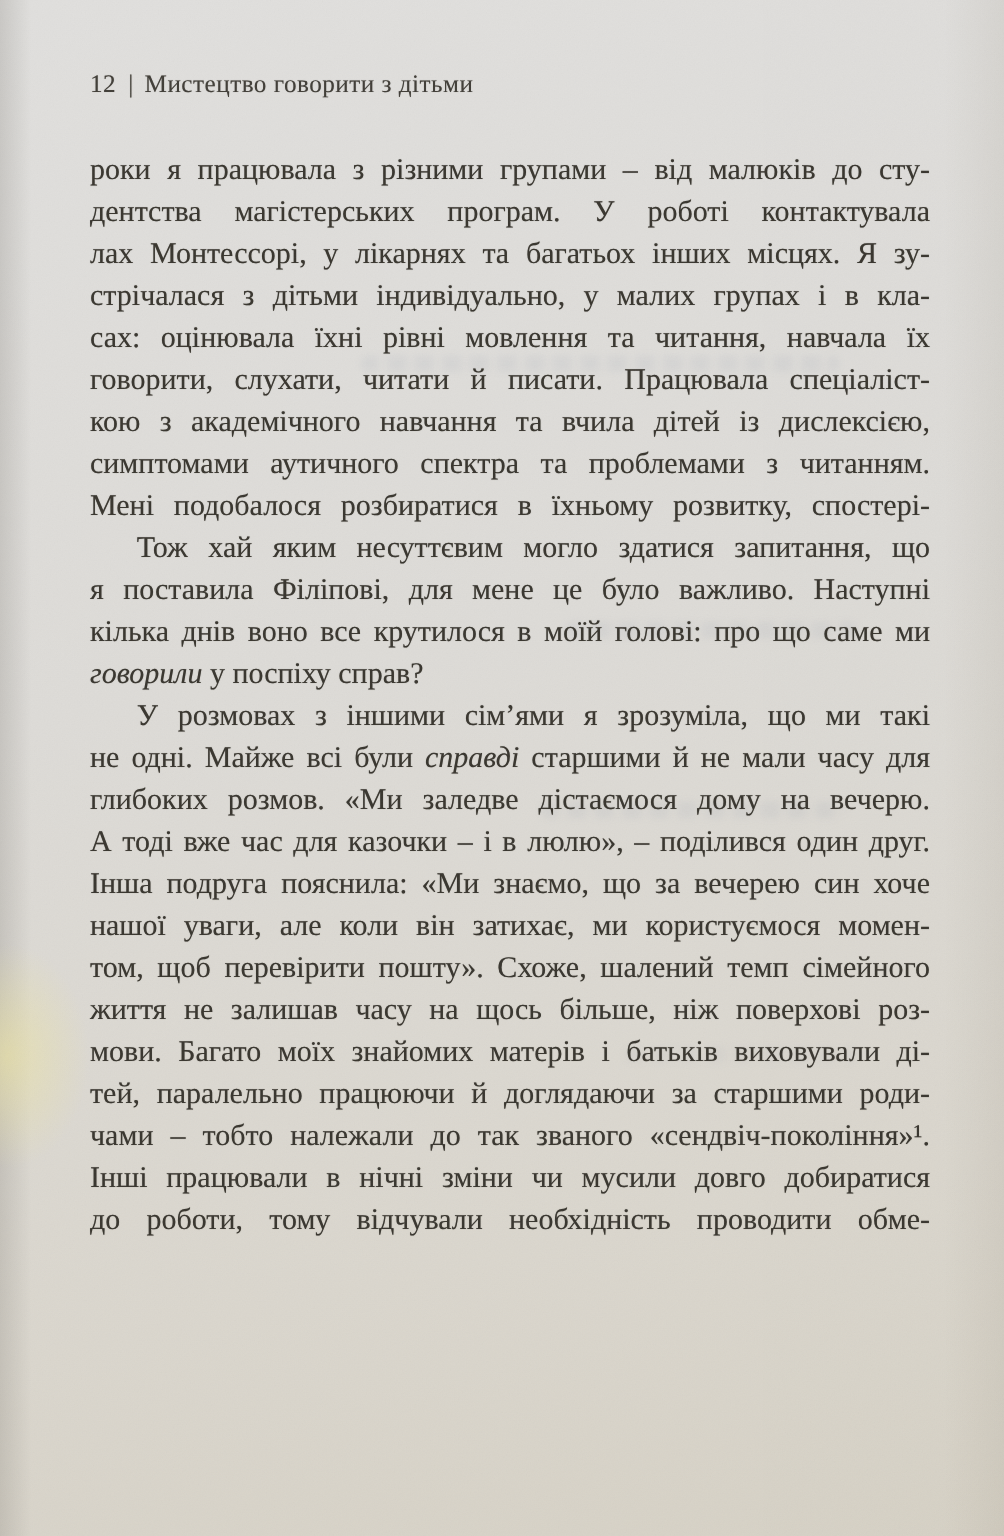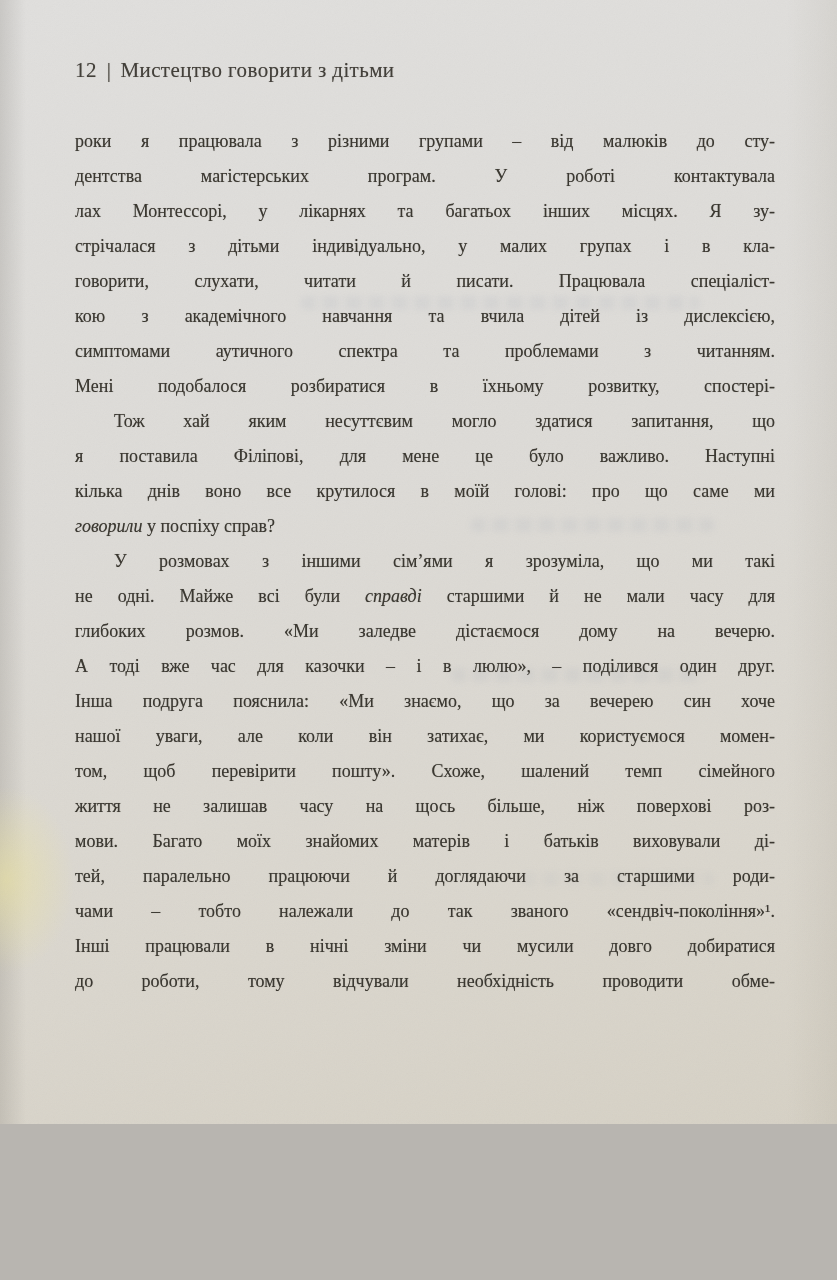--- a/index.html
+++ b/index.html
@@ -3,21 +3,21 @@
 <meta charset="utf-8">
 <style>
   html, body {
     margin: 0;
     padding: 0;
     background: #b8b5b0;
   }
   .page {
     position: relative;
     width: 837px;
-    height: 1124px;
+    height: 1280px;
     overflow: hidden;
     font-family: "Liberation Serif", "DejaVu Serif", serif;
     
     background:
       radial-gradient(95px 130px at 6px 880px, rgba(236,227,158,0.60), rgba(236,227,158,0.0) 72%),
       linear-gradient(90deg, rgba(110,106,99,0.20) 0px, rgba(110,106,99,0.0) 26px),
       linear-gradient(90deg, rgba(0,0,0,0.0) 94%, rgba(146,138,122,0.12) 100%),
       linear-gradient(168deg, #e0dfdd 0%, #dddbd7 42%, #dad6cd 78%, #d6d1c5 100%);
   }
   .header {
@@ -33,21 +33,21 @@
   .header .divider {
     margin: 0 9px 0 10px;
     color: #4a473f;
   }
   .body-text {
     position: absolute;
     left: 75px;
     top: 124px;
     width: 700px;
     color: #38352e;
-    font-size: 18px;
+    font-size: 25px;
     text-shadow: 0 0 0.7px rgba(56,53,46,0.50);
   }
   .line {
     height: 35px;
     line-height: 35px;
     white-space: normal;
     overflow: visible;
   }
   .line.just {
     text-align: justify;
@@ -93,20 +93,21 @@
 
   <div class="header">
     <span>12</span><span class="divider">|</span><span>Мистецтво говорити з дітьми</span>
   </div>
 
   <div class="body-text">
       <div class="line just"><span>роки я працювала з різними групами – від малюків до сту-</span></div>
       <div class="line just"><span>дентства магістерських програм. У роботі контактувала</span></div>
       <div class="line just"><span>лах Монтессорі, у лікарнях та багатьох інших місцях. Я зу-</span></div>
       <div class="line just"><span>стрічалася з дітьми індивідуально, у малих групах і в кла-</span></div>
+      <div class="line just"><span>сах: оцінювала їхні рівні мовлення та читання, навчала їх</span></div>
       <div class="line just"><span>говорити, слухати, читати й писати. Працювала спеціаліст-</span></div>
       <div class="line just"><span>кою з академічного навчання та вчила дітей із дислексією,</span></div>
       <div class="line just"><span>симптомами аутичного спектра та проблемами з читанням.</span></div>
       <div class="line just"><span>Мені подобалося розбиратися в їхньому розвитку, спостері-</span></div>
       <div class="line just indent"><span>Тож хай яким несуттєвим могло здатися запитання, що</span></div>
       <div class="line just"><span>я поставила Філіпові, для мене це було важливо. Наступні</span></div>
       <div class="line just"><span>кілька днів воно все крутилося в моїй голові: про що саме ми</span></div>
       <div class="line"><span class="it">говорили</span><span> у поспіху справ?</span></div>
       <div class="line just indent"><span>У розмовах з іншими сім’ями я зрозуміла, що ми такі</span></div>
       <div class="line just"><span>не одні. Майже всі були </span><span class="it">справді</span><span> старшими й не мали часу для</span></div>

